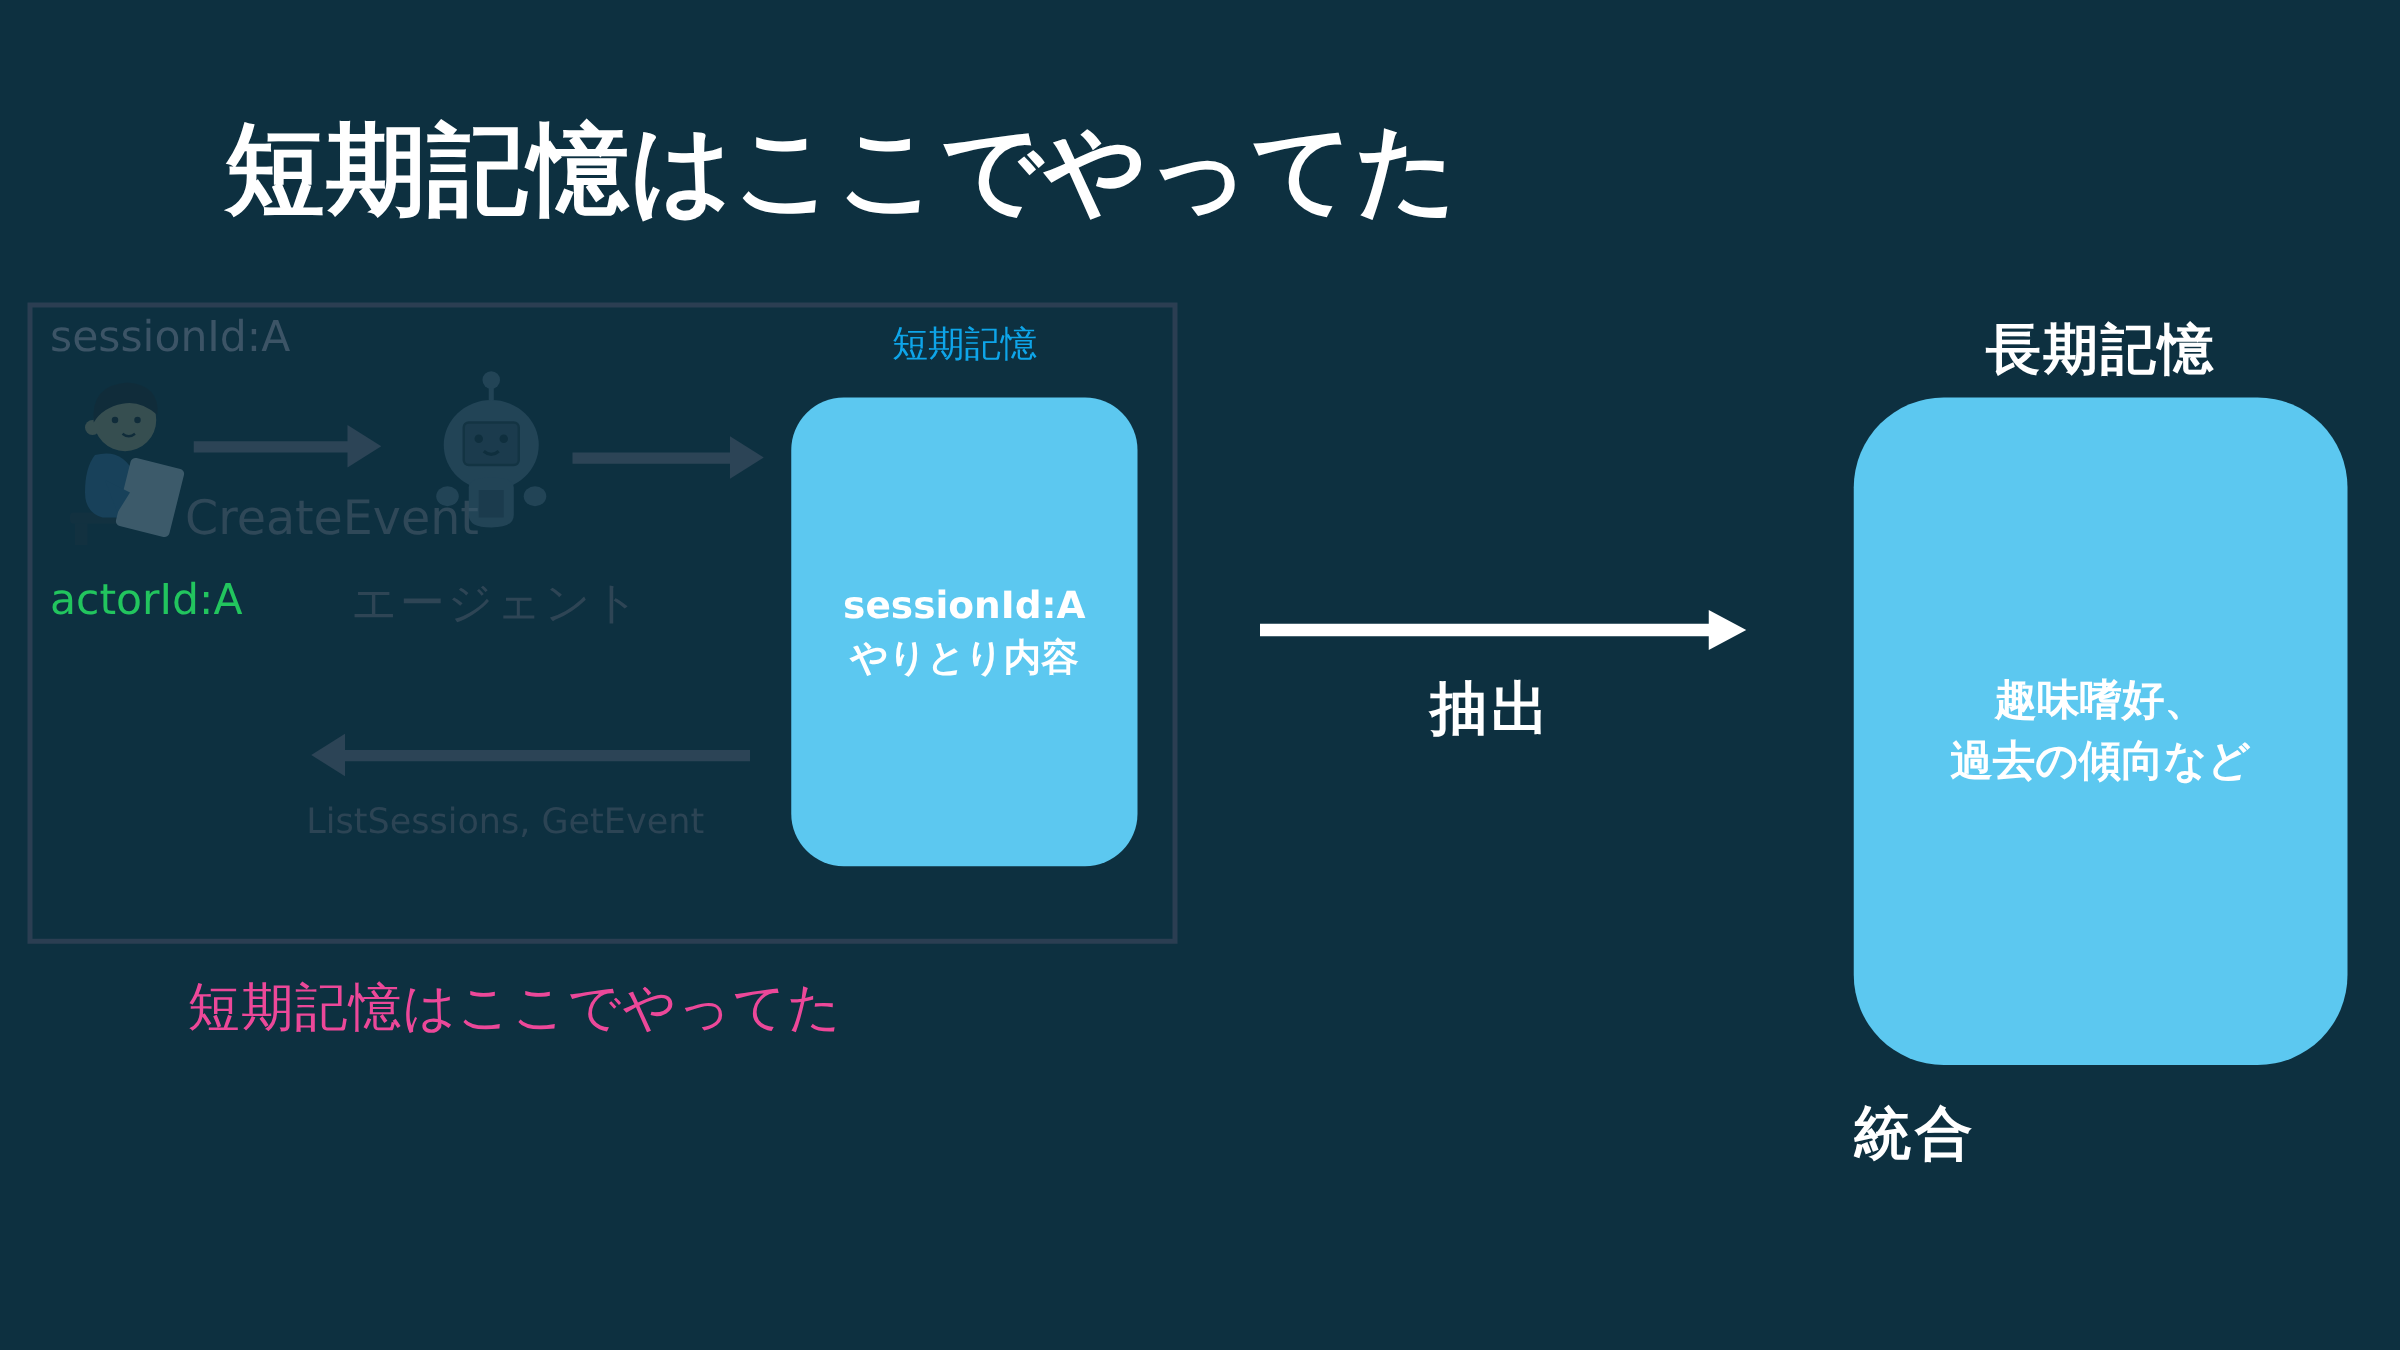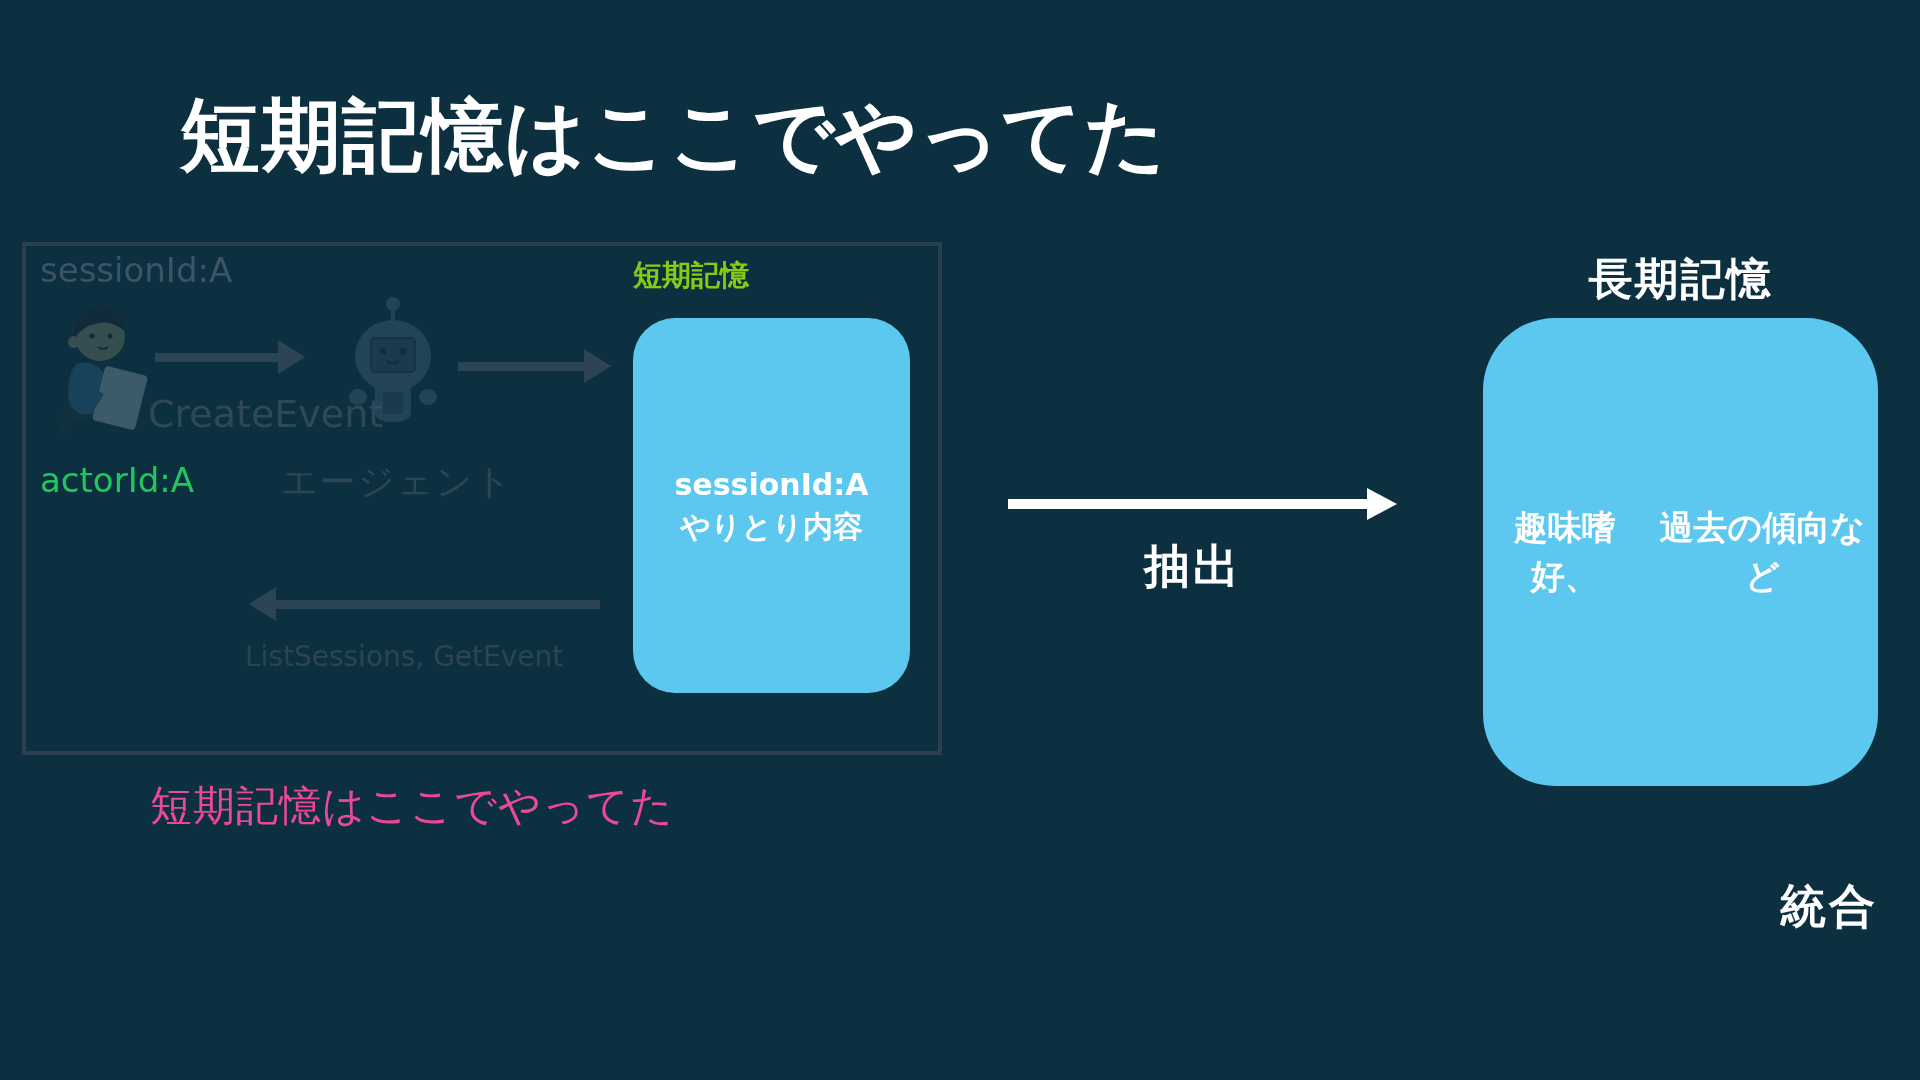--- a/index.html
+++ b/index.html
@@ -47,21 +47,21 @@
   #arrow1-shaft{left:155px;top:353px;width:124px;}
   #arrow1-head{left:278px;top:340px;}
   #arrow2-shaft{left:458px;top:362px;width:127px;}
   #arrow2-head{left:584px;top:349px;}
   #arrow3-shaft{left:276px;top:600px;width:324px;}
   #arrow3-head{left:249px;top:587px;}
 
   
   #stm-heading{
     left:633px;top:256px;width:277px;
-    text-align:left;font-size:29px;font-weight:700;color:#84cc16;
+    text-align:center;font-size:29px;font-weight:400;color:#0ea5e9;
   }
   #stm-box{
     left:633px;top:318px;width:277px;height:375px;
     background:#5CC8F0;border-radius:42px;
     display:flex;flex-direction:column;align-items:center;justify-content:center;
   }
   #stm-box .box-line{
     font-size:30px;font-weight:800;color:#FFFFFF;line-height:1.4;text-align:center;
   }
 
@@ -74,29 +74,29 @@
     left:1008px;top:536px;width:370px;text-align:center;
     font-size:46px;font-weight:800;color:#FFFFFF;letter-spacing:3px;font-family:Liberation Mono, monospace;
   }
 
   
   #ltm-heading{
     left:1483px;top:250px;width:395px;
     text-align:center;font-size:44px;font-weight:800;color:#FFFFFF;letter-spacing:2px;
   }
   #ltm-box{
-    left:1483px;top:318px;width:395px;height:468px;
+    left:1483px;top:318px;width:395px;height:534px;
     background:#5CC8F0;border-radius:72px;
-    display:flex;flex-direction:row;align-items:center;justify-content:center;
+    display:flex;flex-direction:column;align-items:center;justify-content:center;
   }
   #ltm-box .box-line{
     font-size:34px;font-weight:800;color:#FFFFFF;line-height:1.45;text-align:center;
   }
   #integration-label{
-    left:1483px;top:876px;width:395px;text-align:right;
+    left:1483px;top:876px;width:395px;text-align:left;
     font-size:46px;font-weight:800;color:#FFFFFF;letter-spacing:3px;
   }
 
   
   #person-icon-wrap{left:54px;top:298px;width:100px;height:138px;}
   #robot-icon-wrap{left:344px;top:294px;width:98px;height:132px;}
 </style>
 </head>
 <body>
 

